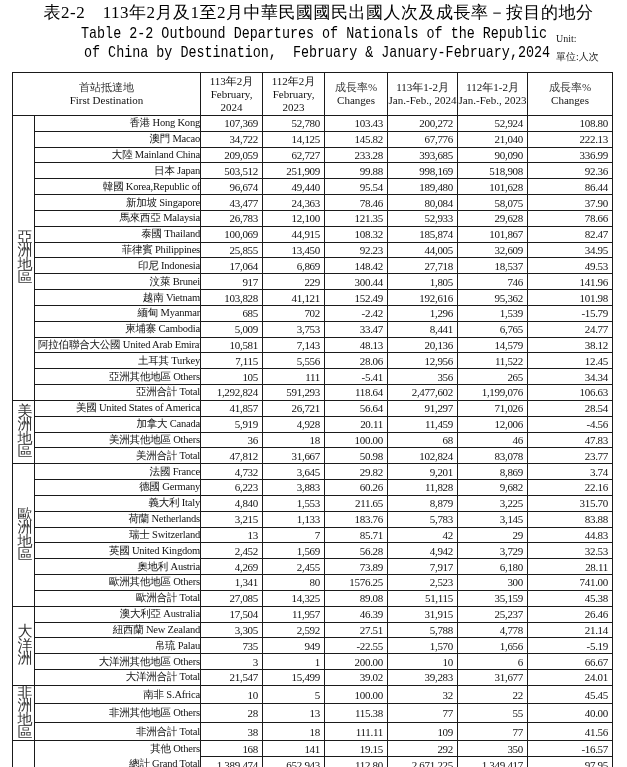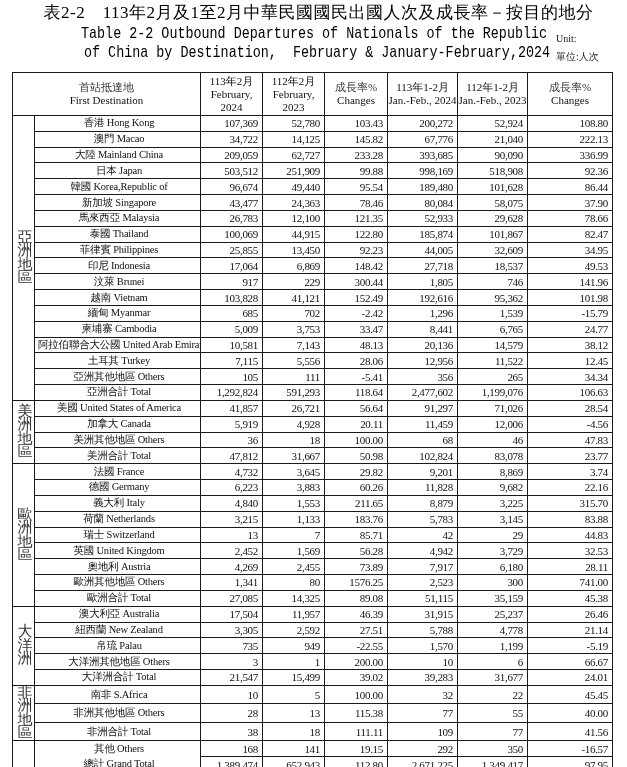--- a/index.html
+++ b/index.html
@@ -33,21 +33,21 @@
     table.stats th { font-weight:normal; text-align:center; vertical-align:middle; line-height:13px; font-size:11px; }
     table.stats th .ln { display:block; white-space:nowrap; }
     table.stats th .zh { color:#333; }
     #tbody tr { height:15.83px; }
     #tbody td { line-height:14px; white-space:nowrap; }
     #tbody td.region { text-align:center; vertical-align:middle; }
     #tbody td.region .vtext {
       display:inline-block; width:12px; font-size:15px; line-height:13.5px;
       word-break:break-all; white-space:normal; color:#333;
     }
-    #tbody td.name { text-align:center; padding-left:3px; font-size:10.5px; letter-spacing:-0.2px; }
+    #tbody td.name { text-align:right; padding-left:3px; font-size:10.5px; letter-spacing:-0.2px; }
     #tbody td.num { text-align:right; padding-right:4px; letter-spacing:-0.3px; }
     #tbody tr:nth-last-child(2) td.name { border-bottom-style:hidden; }
   </style>
 </head>
 <body>
 
 <div class="title-zh">表2-2　113年2月及1至2月中華民國國民出國人次及成長率－按目的地分</div>
 <div class="title-en l1">Table 2-2 Outbound Departures of Nationals of the Republic</div>
 <div class="title-en l2">of China by Destination,  February &amp; January-February,2024</div>
 <div class="unit zh">單位:人次</div>
@@ -160,21 +160,21 @@
         <td class="num">12,100</td>
         <td class="num">121.35</td>
         <td class="num">52,933</td>
         <td class="num">29,628</td>
         <td class="num">78.66</td>
       </tr>
       <tr>
         <td class="name">泰國 Thailand</td>
         <td class="num">100,069</td>
         <td class="num">44,915</td>
-        <td class="num">122.80</td>
+        <td class="num">108.32</td>
         <td class="num">185,874</td>
         <td class="num">101,867</td>
         <td class="num">82.47</td>
       </tr>
       <tr>
         <td class="name">菲律賓 Philippines</td>
         <td class="num">25,855</td>
         <td class="num">13,450</td>
         <td class="num">92.23</td>
         <td class="num">44,005</td>
@@ -399,21 +399,21 @@
         <td class="num">5,788</td>
         <td class="num">4,778</td>
         <td class="num">21.14</td>
       </tr>
       <tr>
         <td class="name">帛琉 Palau</td>
         <td class="num">735</td>
         <td class="num">949</td>
         <td class="num">-22.55</td>
         <td class="num">1,570</td>
-        <td class="num">1,199</td>
+        <td class="num">1,656</td>
         <td class="num">-5.19</td>
       </tr>
       <tr>
         <td class="name">大洋洲其他地區 Others</td>
         <td class="num">3</td>
         <td class="num">1</td>
         <td class="num">200.00</td>
         <td class="num">10</td>
         <td class="num">6</td>
         <td class="num">66.67</td>

